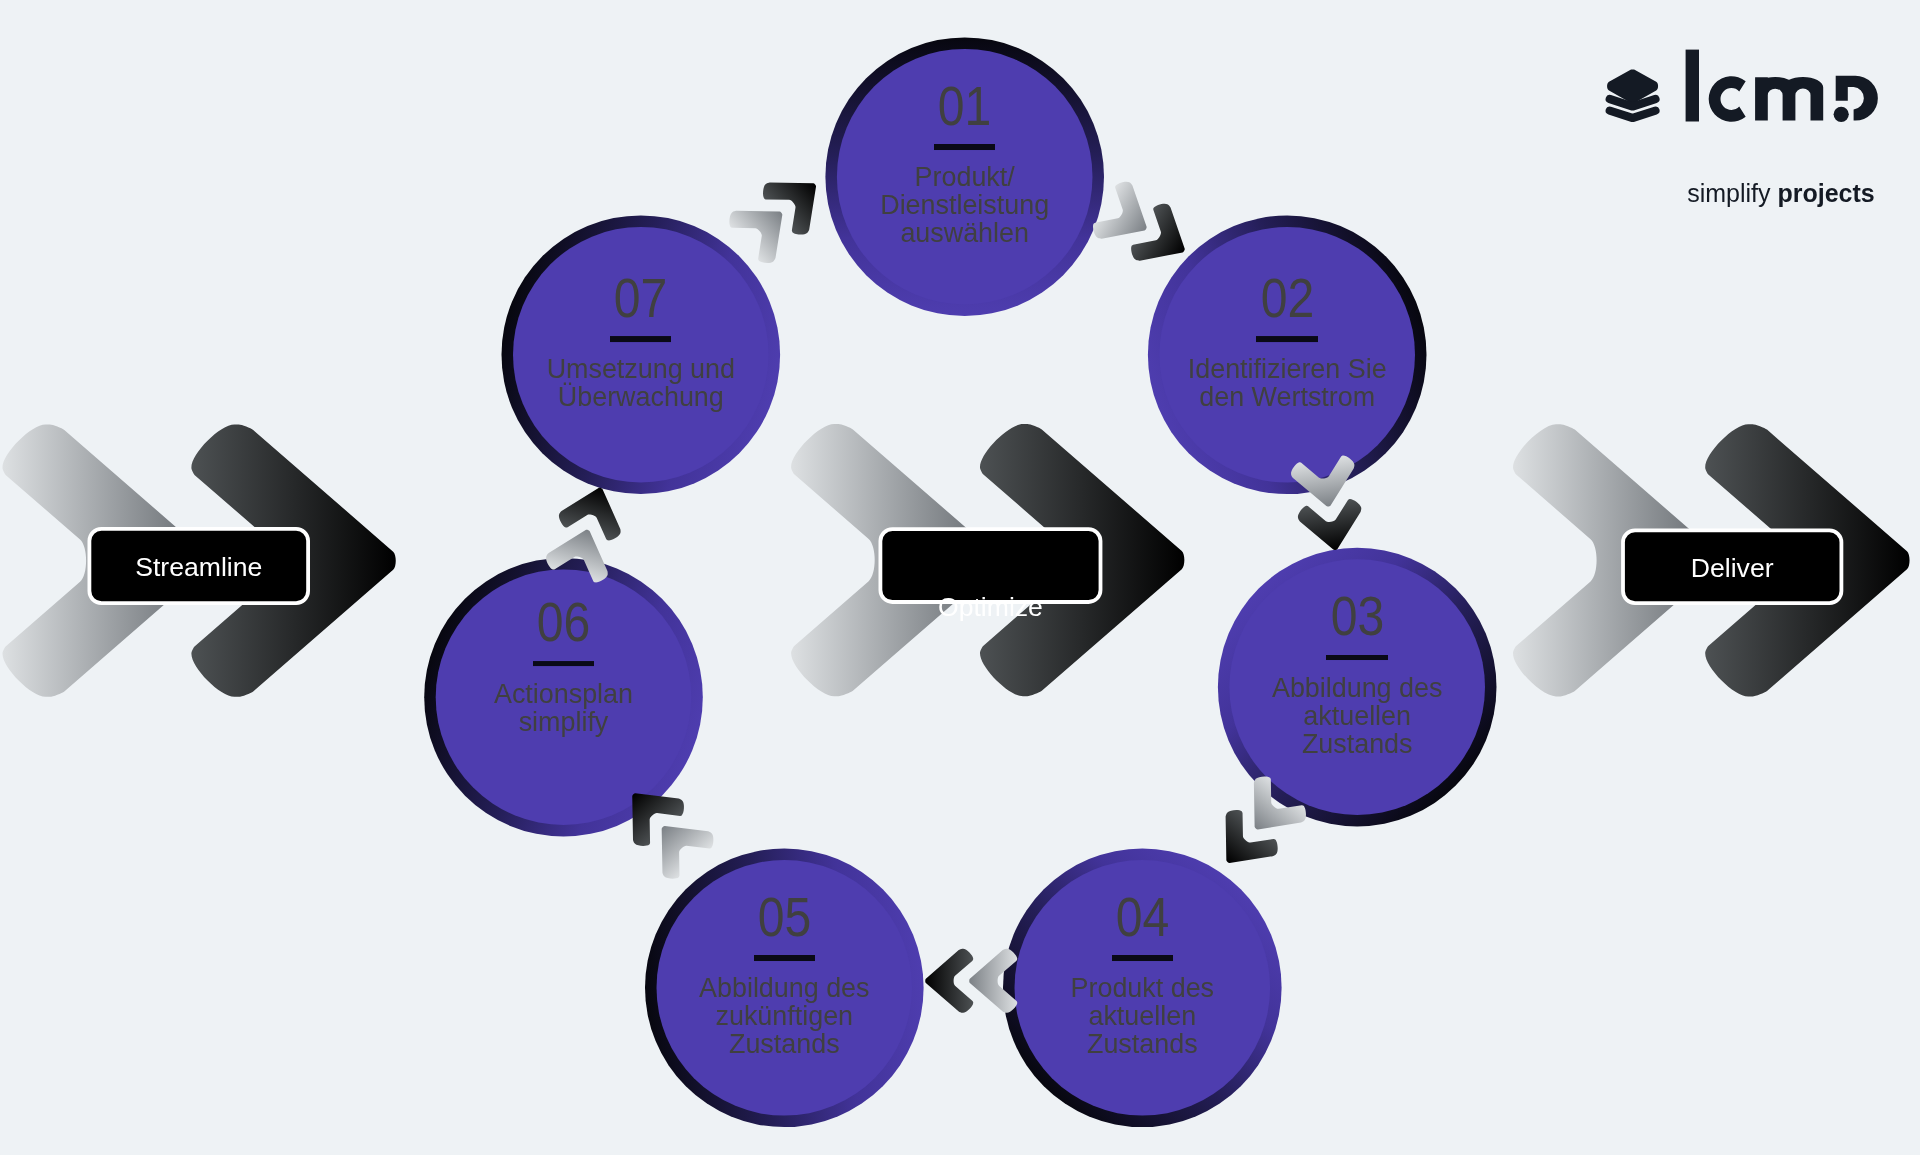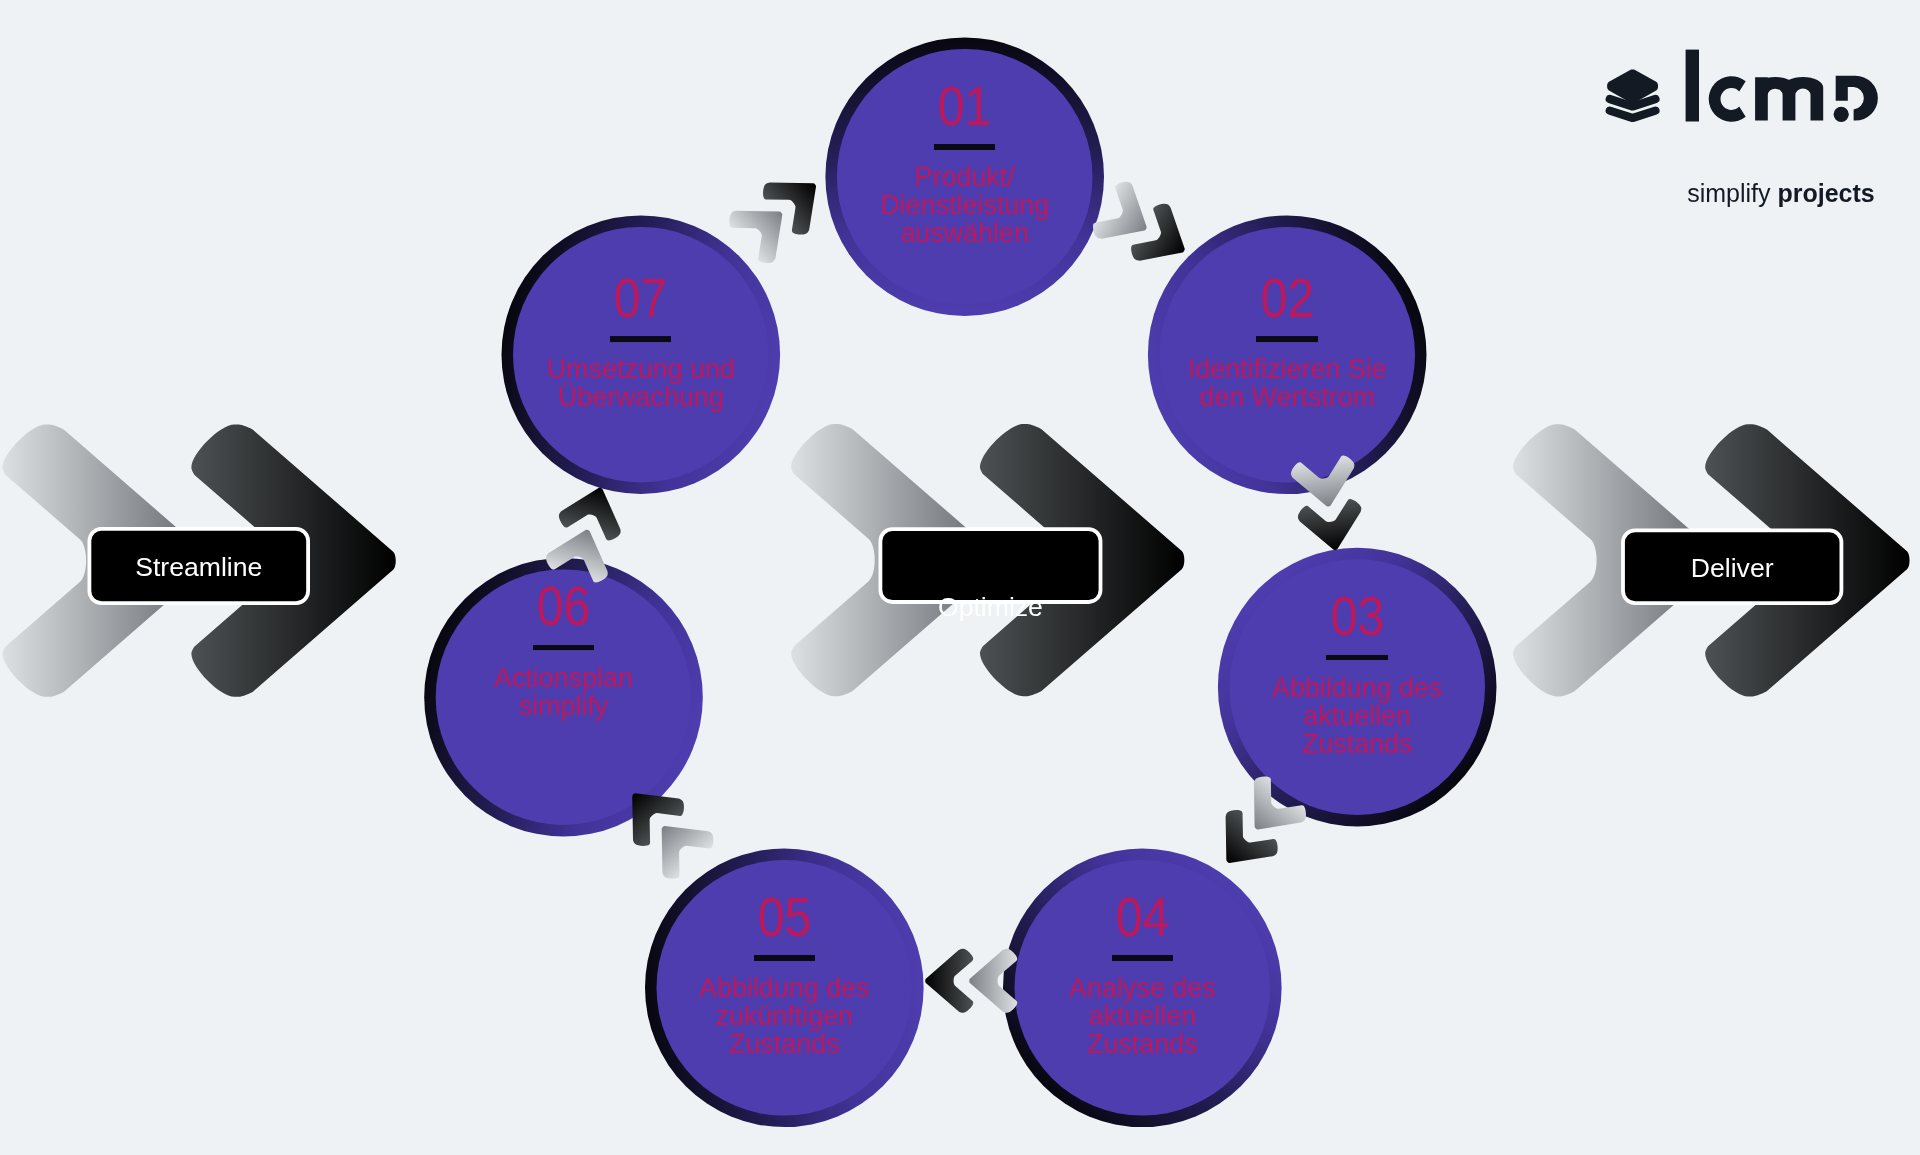--- a/index.html
+++ b/index.html
@@ -2,21 +2,21 @@
 <html lang="de"><head>
 <meta charset="utf-8">
 <title>Value Stream Mapping Zyklus</title>
 <style>
 
 html,body{margin:0;padding:0;}
 body{width:1920px;height:1155px;overflow:hidden;background:#eef2f5;
      font-family:"Liberation Sans",sans-serif;-webkit-font-smoothing:antialiased;}
 #stage{position:relative;width:1920px;height:1155px;}
 #art{position:absolute;left:0;top:0;width:1920px;height:1155px;display:block;}
-.step-text{position:absolute;text-align:center;color:#be185d;pointer-events:none;
+.step-text{position:absolute;text-align:center;color:#404040;pointer-events:none;
      transform:translate(-50%,-50%) translateZ(0);}
 .step-num{font-size:55px;line-height:44px;height:44px;}
 .step-num span{display:inline-block;transform:scaleX(0.875);transform-origin:center;}
 .step-rule{width:61.4px;height:5.5px;background:#0a0a16;margin:16.8px auto 13.4px auto;}
 .step-lines{font-size:26.9px;line-height:28.1px;}
 .banner-label{position:absolute;color:#ffffff;font-size:26.6px;line-height:30px;text-align:left;
      white-space:nowrap;pointer-events:none;transform:translate(-50%,-50%) translateZ(0);}
 .logo-tagline{position:absolute;color:#141a24;font-size:25px;line-height:28px;white-space:nowrap;transform:translateZ(0);}
 .logo-tagline b{font-weight:bold;}
 
@@ -241,35 +241,35 @@
   <div class="step-lines">
     <div>Abbildung des</div>
     <div>aktuellen</div>
     <div>Zustands</div>
   </div>
 </div>
 <div class="step-text" style="left:1142.3px;top:976.6px;width:262px;">
   <div class="step-num"><span>04</span></div>
   <div class="step-rule"></div>
   <div class="step-lines">
-    <div>Analyse des</div>
+    <div>Produkt des</div>
     <div>aktuellen</div>
     <div>Zustands</div>
   </div>
 </div>
 <div class="step-text" style="left:784.3px;top:976.6px;width:262px;">
   <div class="step-num"><span>05</span></div>
   <div class="step-rule"></div>
   <div class="step-lines">
     <div>Abbildung des</div>
     <div>zukünftigen</div>
     <div>Zustands</div>
   </div>
 </div>
-<div class="step-text" style="left:563.5px;top:652px;width:262px;">
+<div class="step-text" style="left:563.5px;top:668px;width:262px;">
   <div class="step-num"><span>06</span></div>
   <div class="step-rule"></div>
   <div class="step-lines">
     <div>Actionsplan</div>
     <div>simplify</div>
   </div>
 </div>
 <div class="step-text" style="left:640.8px;top:343.5px;width:262px;">
   <div class="step-num"><span>07</span></div>
   <div class="step-rule"></div>

